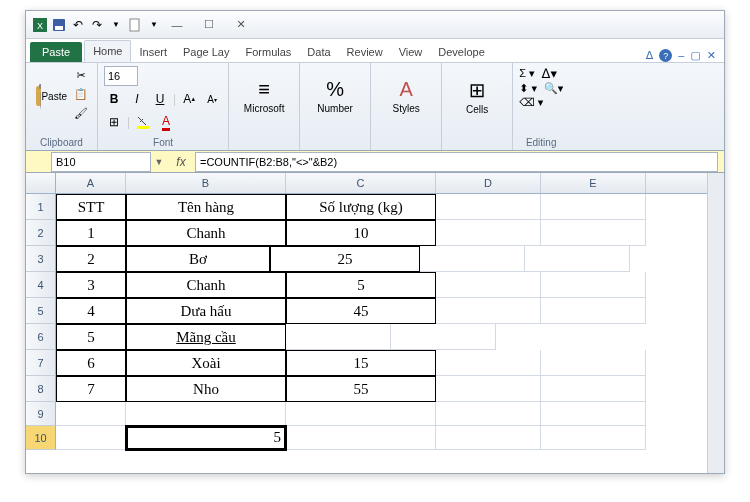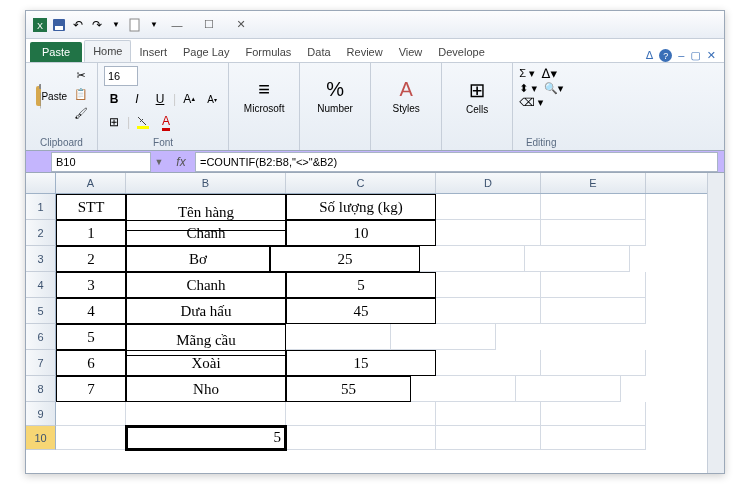--- a/index.html
+++ b/index.html
@@ -28,21 +28,21 @@
 .size-sel { width:34px; height:20px; border:1px solid #a8b4c4; background:#fff; font-size:11px; padding:0 3px; }
 .font-row2 { display:flex; gap:3px; align-items:center; padding-top:3px; font-size:12px; }
 .fb { width:20px; height:20px; display:flex; align-items:center; justify-content:center; border:1px solid transparent; font-size:12px; }
 .fb.bold { font-weight:bold; }
 .fb.ital { font-style:italic; }
 .fb.und { text-decoration:underline; }
 .bigbtn { width:58px; height:60px; display:flex; flex-direction:column; align-items:center; justify-content:center; font-size:10px; gap:2px; }
 .bigicon { font-size:20px; }
 .edit-col { display:flex; flex-direction:column; gap:1px; font-size:11px; }
 .edit-row { display:flex; gap:2px; align-items:center; }
-.namebox-row { height:22px; background:#c4b5fd; display:flex; align-items:center; border-bottom:1px solid #9ba8b8; }
+.namebox-row { height:22px; background:#fef9c3; display:flex; align-items:center; border-bottom:1px solid #9ba8b8; }
 .namebox { width:100px; height:20px; background:#fff; border:1px solid #a8b4c4; margin-left:25px; font-size:11px; display:flex; align-items:center; padding:0 4px; }
 .nb-drop { width:16px; text-align:center; color:#666; font-size:9px; }
 .fx { width:20px; text-align:center; font-style:italic; font-size:12px; margin:0 4px; color:#555; }
 .formula-bar { flex:1; height:20px; background:#fff; border:1px solid #a8b4c4; margin-right:6px; font-size:11px; display:flex; align-items:center; padding:0 4px; }
 .grid-area { display:flex; height:300px; background:#fff; overflow:hidden; position:relative; }
 .scroll-v { width:17px; background:#e9edf2; border-left:1px solid #c6ced9; }
 .cols-header { display:flex; background:linear-gradient(#f7f9fb,#e3e9f0); border-bottom:1px solid #9fb2c7; }
 .corner { width:30px; height:20px; border-right:1px solid #9fb2c7; background:linear-gradient(#f7f9fb,#e3e9f0); }
 .colh { height:20px; border-right:1px solid #c6ced9; display:flex; align-items:center; justify-content:center; font-size:11px; color:#3d5370; }
 .rows { display:flex; flex-direction:column; }
@@ -219,21 +219,21 @@
           <div class="colh" style="width:70px">A</div>
           <div class="colh" style="width:160px">B</div>
           <div class="colh" style="width:150px">C</div>
           <div class="colh" style="width:105px">D</div>
           <div class="colh" style="width:105px">E</div>
         </div>
         <div class="rows">
           <div class="row" style="height:26px">
             <div class="rowh " style="height:26px">1</div>
             <div class="cell bordered center " style="width:70px;height:26px;">STT</div>
-            <div class="cell bordered center " style="width:160px;height:37px;">Tên hàng</div>
+            <div class="cell bordered center " style="width:160px;height:26px;">Tên hàng</div>
             <div class="cell bordered center " style="width:150px;height:26px;">Số lượng (kg)</div>
             <div class="cell   " style="width:105px;height:26px;"></div>
             <div class="cell   " style="width:105px;height:26px;"></div>
           </div>
           <div class="row" style="height:26px">
             <div class="rowh " style="height:26px">2</div>
             <div class="cell bordered center " style="width:70px;height:26px;">1</div>
             <div class="cell bordered center " style="width:160px;height:26px;">Chanh</div>
             <div class="cell bordered center " style="width:150px;height:26px;">10</div>
             <div class="cell   " style="width:105px;height:26px;"></div>
@@ -259,37 +259,37 @@
             <div class="rowh " style="height:26px">5</div>
             <div class="cell bordered center " style="width:70px;height:26px;">4</div>
             <div class="cell bordered center " style="width:160px;height:26px;">Dưa hấu</div>
             <div class="cell bordered center " style="width:150px;height:26px;">45</div>
             <div class="cell   " style="width:105px;height:26px;"></div>
             <div class="cell   " style="width:105px;height:26px;"></div>
           </div>
           <div class="row" style="height:26px">
             <div class="rowh " style="height:26px">6</div>
             <div class="cell bordered center " style="width:70px;height:26px;">5</div>
-            <div class="cell bordered center " style="width:160px;height:32px;">Mãng cầu</div>
+            <div class="cell bordered center " style="width:160px;height:26px;text-decoration:underline;">Mãng cầu</div>
             <div class="cell   " style="width:105px;height:26px;"></div>
             <div class="cell   " style="width:105px;height:26px;"></div>
           </div>
           <div class="row" style="height:26px">
             <div class="rowh " style="height:26px">7</div>
             <div class="cell bordered center " style="width:70px;height:26px;">6</div>
             <div class="cell bordered center " style="width:160px;height:26px;">Xoài</div>
             <div class="cell bordered center " style="width:150px;height:26px;">15</div>
             <div class="cell   " style="width:105px;height:26px;"></div>
             <div class="cell   " style="width:105px;height:26px;"></div>
           </div>
           <div class="row" style="height:26px">
             <div class="rowh " style="height:26px">8</div>
             <div class="cell bordered center " style="width:70px;height:26px;">7</div>
             <div class="cell bordered center " style="width:160px;height:26px;">Nho</div>
-            <div class="cell bordered center " style="width:125px;height:26px;">55</div>
+            <div class="cell bordered center " style="width:150px;height:26px;">55</div>
             <div class="cell   " style="width:105px;height:26px;"></div>
             <div class="cell   " style="width:105px;height:26px;"></div>
           </div>
           <div class="row" style="height:24px">
             <div class="rowh " style="height:24px">9</div>
             <div class="cell   " style="width:70px;height:24px;"></div>
             <div class="cell   " style="width:160px;height:24px;"></div>
             <div class="cell   " style="width:150px;height:24px;"></div>
             <div class="cell   " style="width:105px;height:24px;"></div>
             <div class="cell   " style="width:105px;height:24px;"></div>

